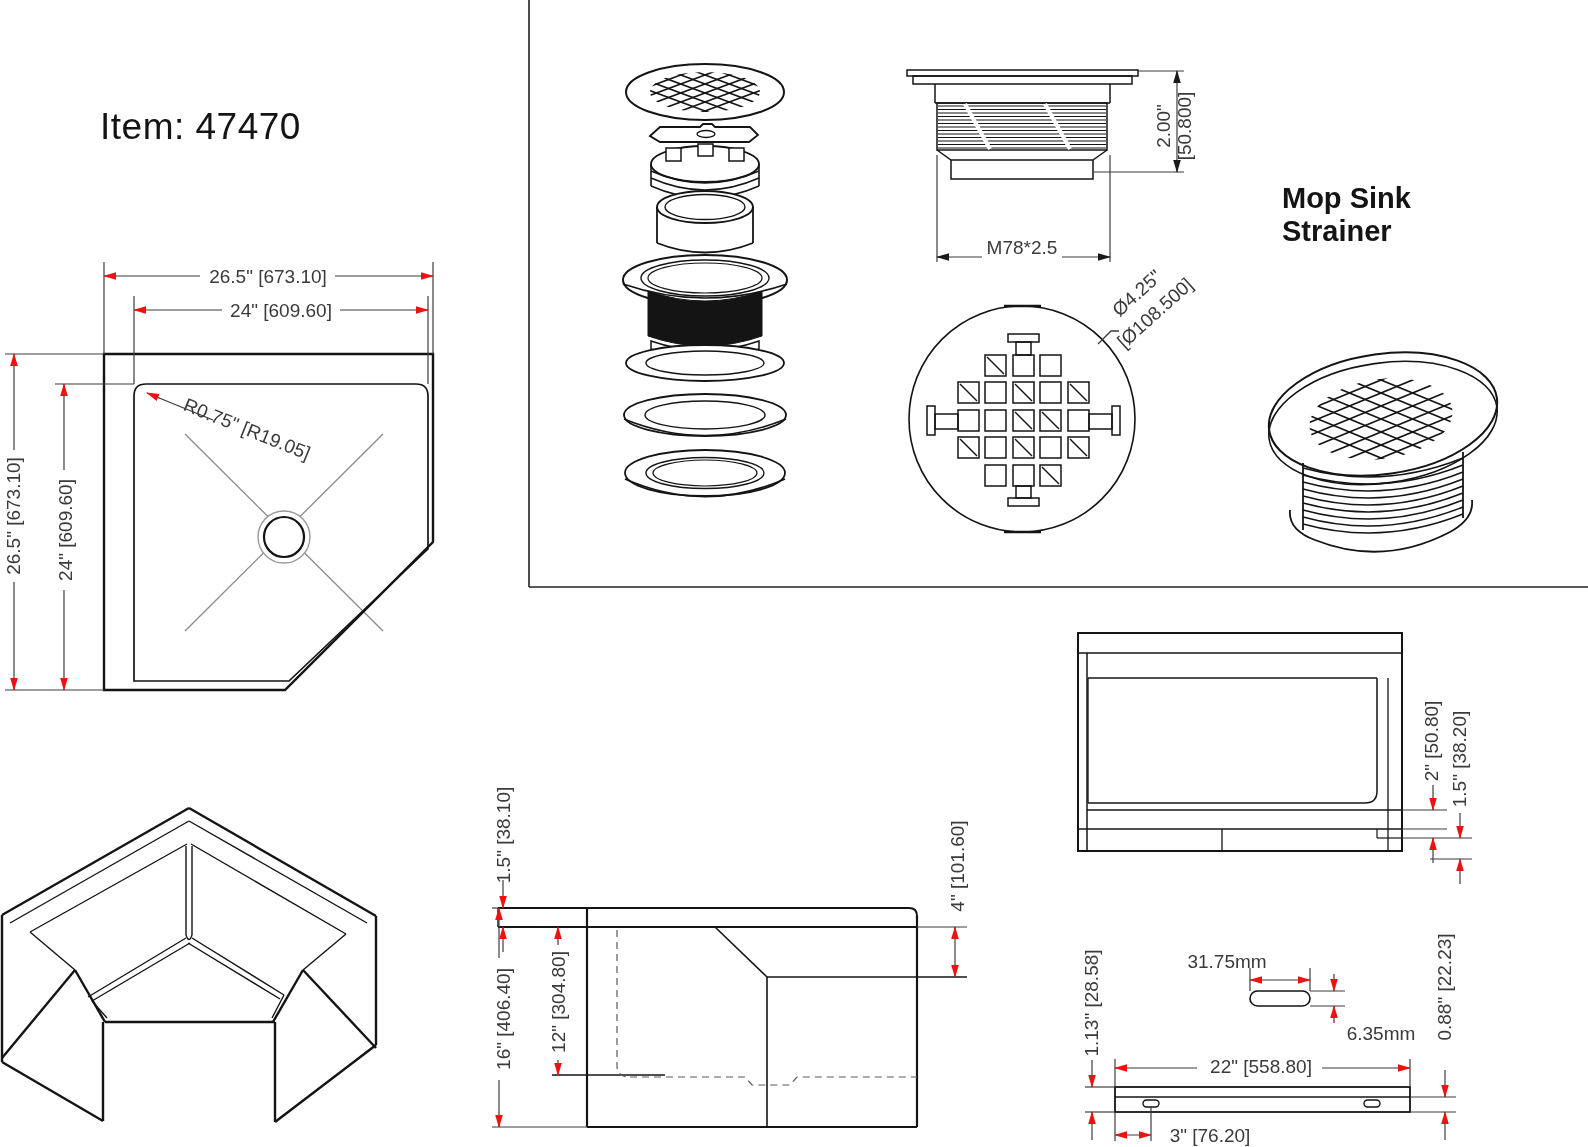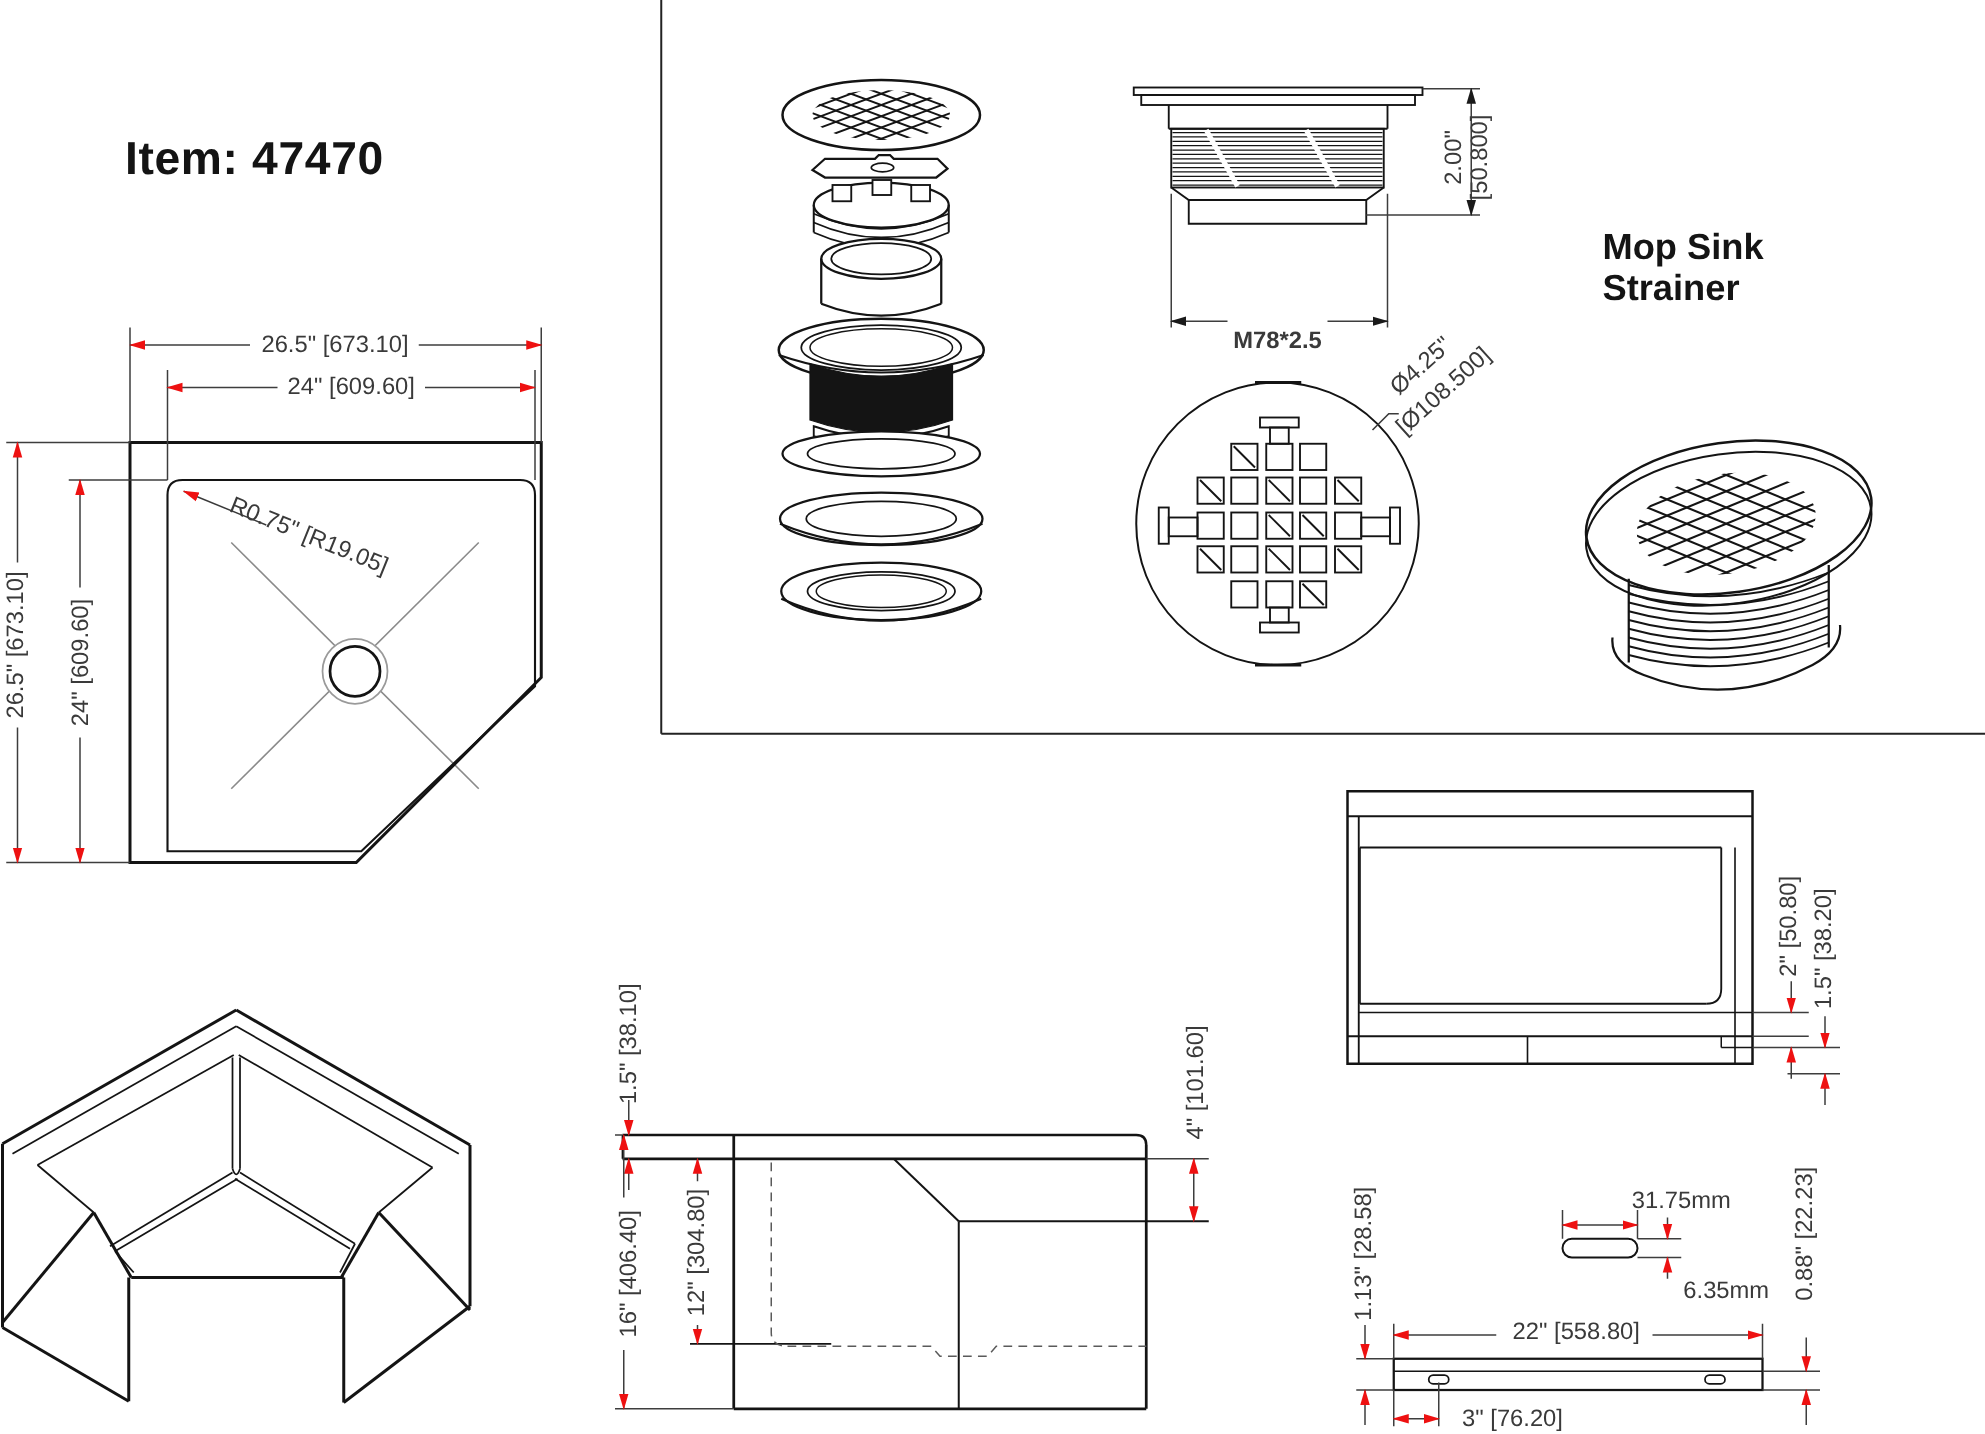--- a/index.html
+++ b/index.html
@@ -4,21 +4,21 @@
 <style>
   html,body{margin:0;padding:0;background:#ffffff;}
   .canvas{position:relative;width:1588px;height:1147px;background:#ffffff;overflow:hidden;
           font-family:"Liberation Sans", sans-serif;}
   .canvas svg{position:absolute;left:0;top:0;}
   .lbl{position:absolute;white-space:nowrap;color:#3a3a3a;font-size:19px;line-height:1;
        transform:translate(-50%,-50%);}
   .lbl.r90{transform:translate(-50%,-50%) rotate(-90deg);}
   .lbl.r22{transform:translate(-50%,-50%) rotate(22deg);}
   .lbl.r42{transform:translate(-50%,-50%) rotate(-42deg);}
-  .title{position:absolute;left:100px;top:106px;font-size:37px;font-weight:700;color:#141414;
+  .title{position:absolute;left:100px;top:106px;font-size:37px;font-weight:400;color:#141414;
          letter-spacing:.5px;}
   .heading{position:absolute;font-size:29px;font-weight:700;color:#141414;transform:translate(-50%,-50%);margin-left:24px;}
 </style>
 </head>
 <body>
 
 <div class="canvas">
 
 <svg width="1588" height="1147" viewBox="0 0 1588 1147">
   <defs>
@@ -394,34 +394,34 @@
 
 <div class="title">Item: 47470</div>
 <div class="heading" style="left:1360px;top:215px;">Mop Sink Strainer</div>
 
 <div class="lbl" style="left:268px;top:276px;">26.5" [673.10]</div>
 <div class="lbl" style="left:281px;top:310px;">24" [609.60]</div>
 <div class="lbl r90" style="left:13px;top:516px;">26.5" [673.10]</div>
 <div class="lbl r90" style="left:65px;top:530px;">24" [609.60]</div>
 <div class="lbl r22" style="left:247px;top:429px;">R0.75" [R19.05]</div>
 
-<div class="lbl" style="left:1022px;top:273px;font-weight:bold;">M78*2.5</div>
+<div class="lbl" style="left:1022px;top:247px;">M78*2.5</div>
 <div class="lbl r90" style="left:1163px;top:126px;">2.00"</div>
 <div class="lbl r90" style="left:1184px;top:126px;">[50.800]</div>
 <div class="lbl r42" style="left:1137px;top:293px;">Ø4.25"</div>
 <div class="lbl r42" style="left:1155px;top:313px;">[Ø108.500]</div>
 
 <div class="lbl r90" style="left:503px;top:835px;">1.5" [38.10]</div>
 <div class="lbl r90" style="left:503px;top:1019px;">16" [406.40]</div>
 <div class="lbl r90" style="left:558px;top:1002px;">12" [304.80]</div>
 <div class="lbl r90" style="left:957px;top:866px;">4" [101.60]</div>
 
 <div class="lbl r90" style="left:1431px;top:741px;">2" [50.80]</div>
 <div class="lbl r90" style="left:1459px;top:759px;">1.5" [38.20]</div>
 
-<div class="lbl" style="left:1345px;top:961px;">31.75mm</div>
+<div class="lbl" style="left:1227px;top:961px;">31.75mm</div>
 <div class="lbl" style="left:1381px;top:996px;margin-top:37px;">6.35mm</div>
 <div class="lbl r90" style="left:1091px;top:1003px;">1.13" [28.58]</div>
 <div class="lbl r90" style="left:1444px;top:987px;">0.88" [22.23]</div>
 <div class="lbl" style="left:1261px;top:1066px;">22" [558.80]</div>
 <div class="lbl" style="left:1210px;top:1135px;">3" [76.20]</div>
 
 </div>
 
 </body></html>

